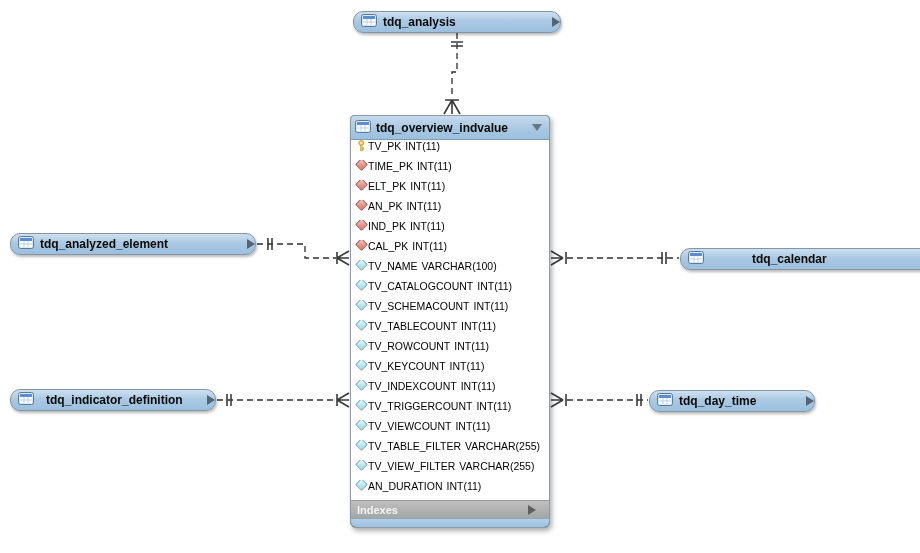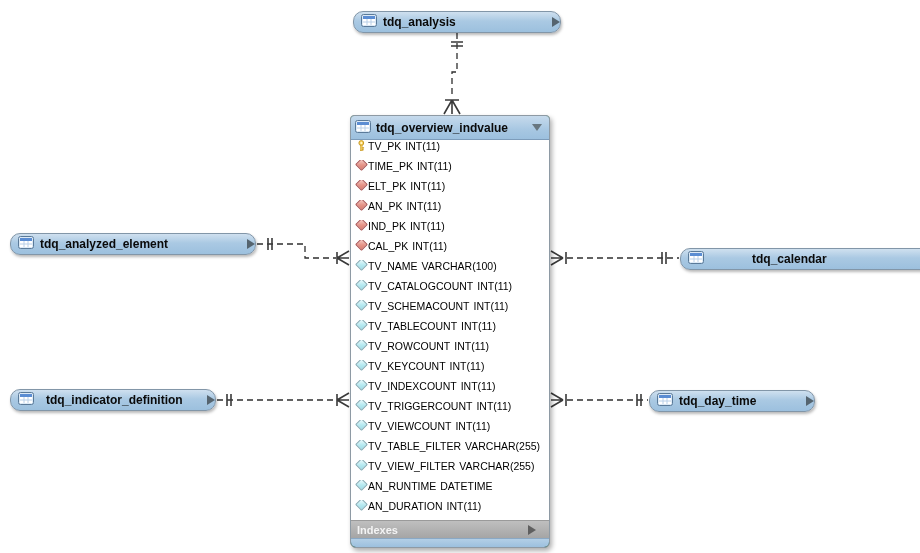--- a/index.html
+++ b/index.html
@@ -283,27 +283,20 @@
           <span class="ic">
             <span class="dm cyan"></span>
           </span>
           <span class="cname">TV_VIEW_FILTER</span>
           <span class="ctype">VARCHAR(255)</span>
         </div>
         <div class="trow">
           <span class="ic">
             <span class="dm cyan"></span>
           </span>
-          <span class="cname">AN_RUNTIME</span>
-          <span class="ctype">DATETIME</span>
-        </div>
-        <div class="trow">
-          <span class="ic">
-            <span class="dm cyan"></span>
-          </span>
           <span class="cname">AN_DURATION</span>
           <span class="ctype">INT(11)</span>
         </div>
       </div>
     <div class="idxbar">
       <span class="lbl">Indexes</span>
       <span class="arrow-r"></span>
     </div>
     <div class="bstrip"></div>
   </div>

